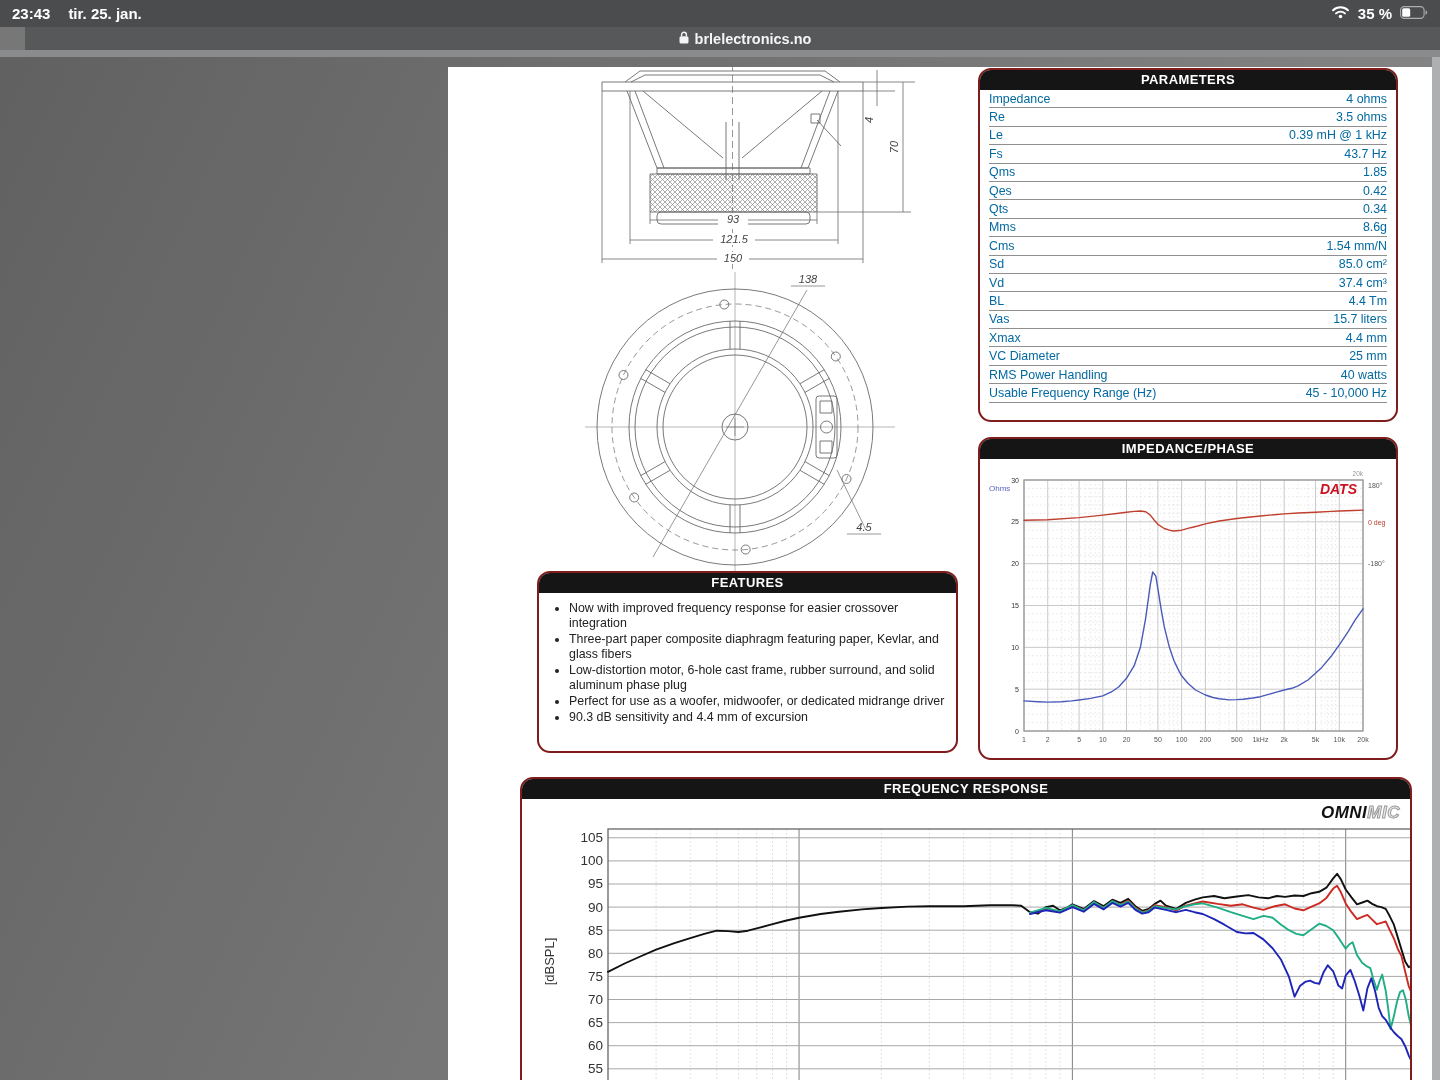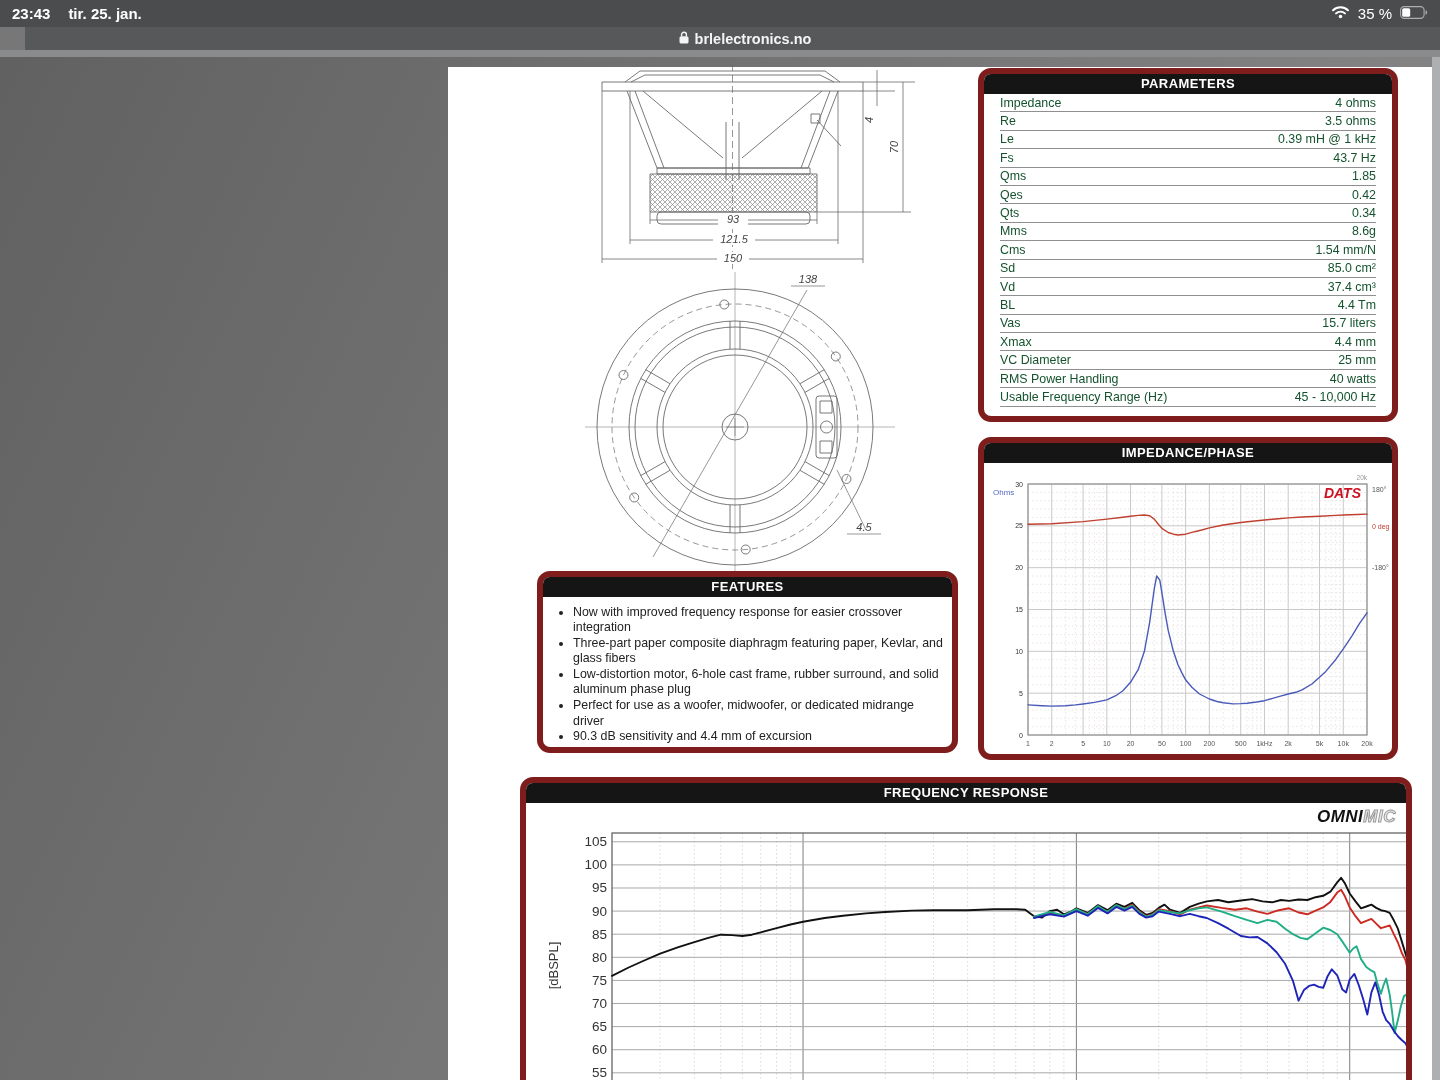--- a/index.html
+++ b/index.html
@@ -5,40 +5,40 @@
   html,body{margin:0;padding:0;background:#222;}
   *{box-sizing:border-box;}
   .screen{position:relative;width:1440px;height:1080px;overflow:hidden;
           font-family:"Liberation Sans",sans-serif;background:#777;}
 
   
   .status-bar{position:absolute;left:0;top:0;width:1440px;height:27px;background:#4b4c4e;
               color:#fff;display:flex;align-items:center;justify-content:space-between;
               padding:0 12px;font-size:15px;font-weight:700;gap:39px;}
   .sb-left{display:flex;gap:18px;align-items:center;}
-  .sb-right{display:flex;gap:8px;align-items:center;font-weight:400;}
+  .sb-right{display:flex;gap:8px;align-items:center;font-weight:700;}
   .url-bar{position:absolute;left:0;top:27px;width:1440px;height:23px;background:#57585a;
            color:#f4f4f4;display:flex;align-items:center;justify-content:center;gap:6px;
            font-size:14.5px;font-weight:600;margin-left:25px;}
   .chrome-strip{position:absolute;left:0;top:50px;width:1440px;height:7px;background:#8a8b8d;}
 
   
   .backdrop{position:absolute;left:0;top:57px;width:1440px;height:1023px;
             background:linear-gradient(115deg,#616161 0%,#757575 45%,#8f8f8f 100%);}
   .page{position:absolute;left:448px;top:10px;width:984px;height:1120px;background:#fff;}
   .right-strip{position:absolute;left:1432px;top:0;width:8px;height:1023px;background:#aeafb1;}
 
   
-  .box{position:absolute;background:#fff;border:6px solid #7f1d1d;border-radius:13px;overflow:hidden;}
+  .box{position:absolute;background:#fff;border:2px solid #7f1d1d;border-radius:13px;overflow:hidden;}
   .box-header{background:#151515;color:#fff;font-weight:700;text-align:center;
               font-size:13px;height:20px;line-height:20px;letter-spacing:.4px;}
 
   .param-box{left:530px;top:1px;width:420px;height:354px;}
   .prow{display:flex;justify-content:space-between;align-items:center;height:18.4px;
-        margin:0 16px;border-bottom:1px solid #8f8f8f;font-size:12.4px;color:#14532d;}
+        margin:0 9px;border-bottom:1px solid #8f8f8f;font-size:12.4px;color:#0369a1;}
   .prow .pl{white-space:nowrap;}
   .prow .pv{white-space:nowrap;}
 
   .feat-box{left:89px;top:504px;width:421px;height:182px;}
   .feat-box ul{margin:8px 8px 0 30px;padding:0;font-size:12.4px;line-height:15.3px;color:#222;}
   .feat-box li{margin:0 0 0.5px 0;}
 
   .imp-box{left:530px;top:370px;width:420px;height:323px;}
   .fr-box{left:72px;top:710px;width:892px;height:340px;}
 

